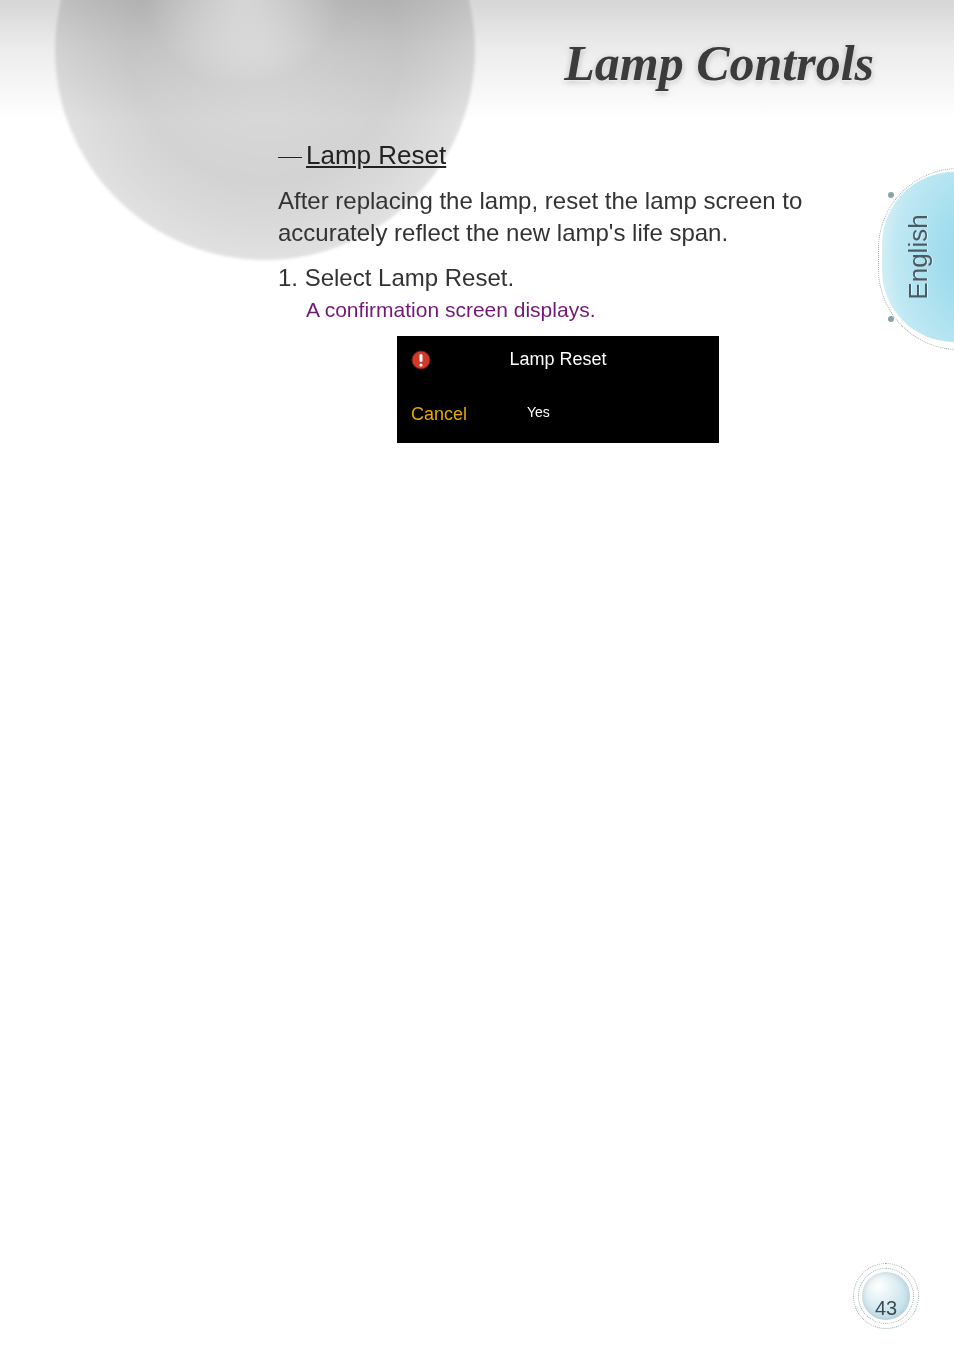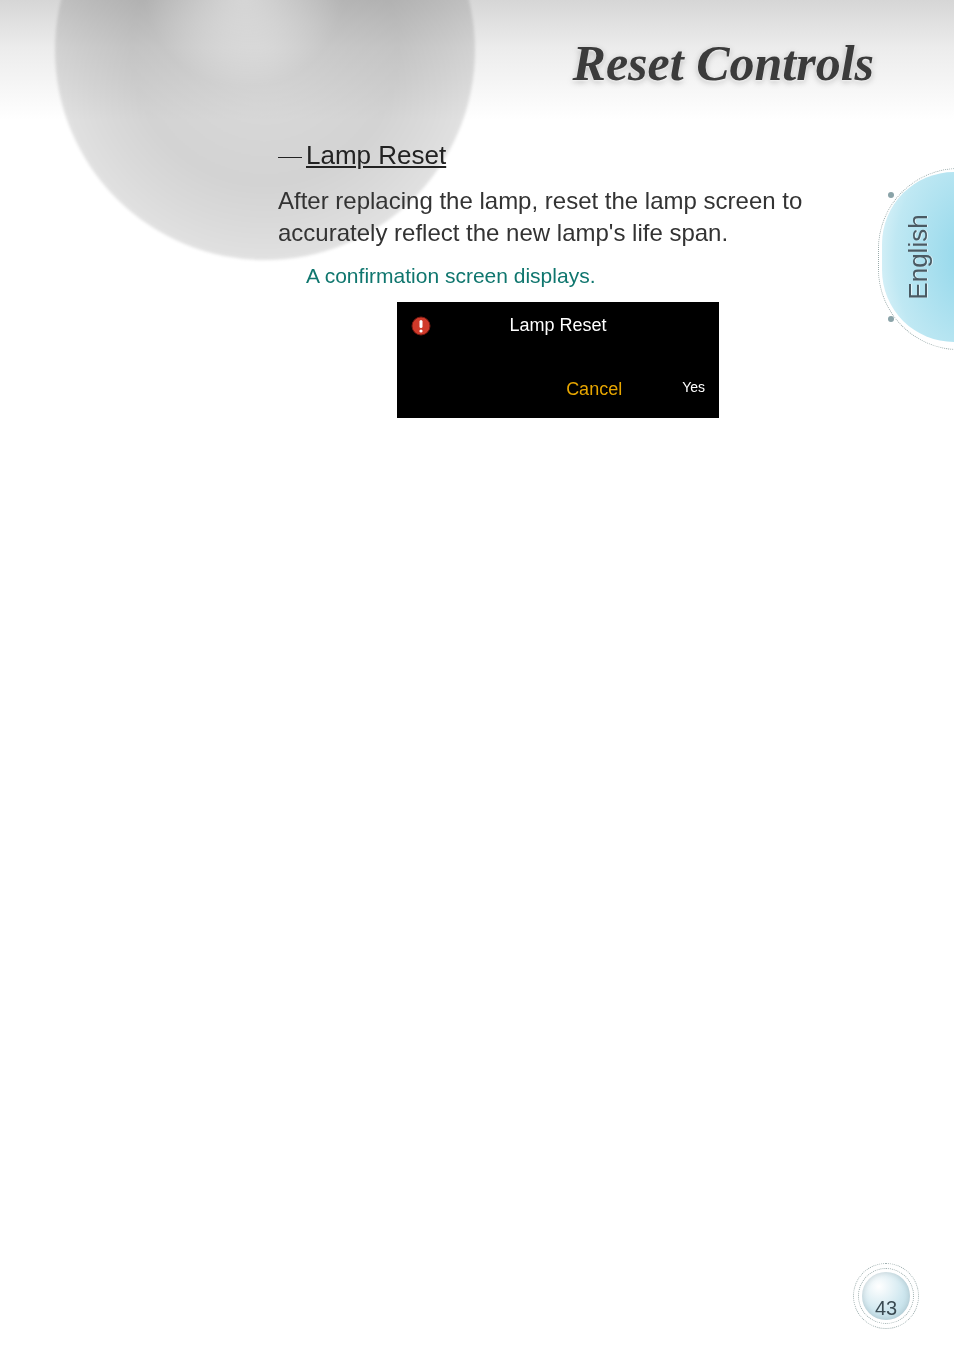--- a/index.html
+++ b/index.html
@@ -74,21 +74,21 @@
     line-height: 1.35;
     margin: 0 0 14px 0;
   }
   .step {
     font-size: 24px;
     margin: 0 0 6px 0;
   }
   .subtext {
     font-size: 21px;
     margin: 4px 0 14px 28px;
-    color: #0f766e;
+    color: #701a75;
   }
 
   
   .dialog {
     width: 322px;
     margin: 0 auto 20px auto;
     background: #000;
     padding: 10px 14px 18px 14px;
     box-sizing: border-box;
     position: relative;
@@ -105,23 +105,23 @@
   }
   .dialog-title {
     color: #fff;
     font-size: 18px;
     flex: 1;
     text-align: center;
     padding-right: 20px; 
   }
   .dialog-options {
     display: flex;
-    justify-content: flex-end;
+    justify-content: flex-start;
     gap: 60px;
-    margin-top: 39px;
+    margin-top: 30px;
   }
   .opt-cancel {
     color: #e7a600;
     font-size: 18px;
   }
   .opt-yes {
     color: #fff;
     font-size: 14px;
   }
 
@@ -198,26 +198,27 @@
   .page-num {
     font-size: 20px;
     color: #3a4a52;
   }
 </style>
 </head>
 <body>
 
 <div class="header">
   <div class="lens"></div>
-  <div class="page-title">Reset Controls</div>
+  <div class="page-title">Lamp Controls</div>
 </div>
 
 <div class="content">
   <p class="section-heading">Lamp Reset</p>
   <p class="intro">After replacing the lamp, reset the lamp screen to accurately reflect the new lamp's life span.</p>
+  <p class="step">1. Select Lamp Reset.</p>
   <p class="subtext">A confirmation screen displays.</p>
 
   <div class="dialog">
     <div class="dialog-title-row">
       <span class="alert-icon">
         <svg viewBox="0 0 20 20" width="20" height="20">
           <circle cx="10" cy="10" r="9" fill="#d03a2a" stroke="#7a1a12" stroke-width="1"></circle>
           <rect x="8.5" y="4" width="3" height="8" rx="1.5" fill="#fff"></rect>
           <circle cx="10" cy="15" r="1.6" fill="#fff"></circle>
         </svg>

